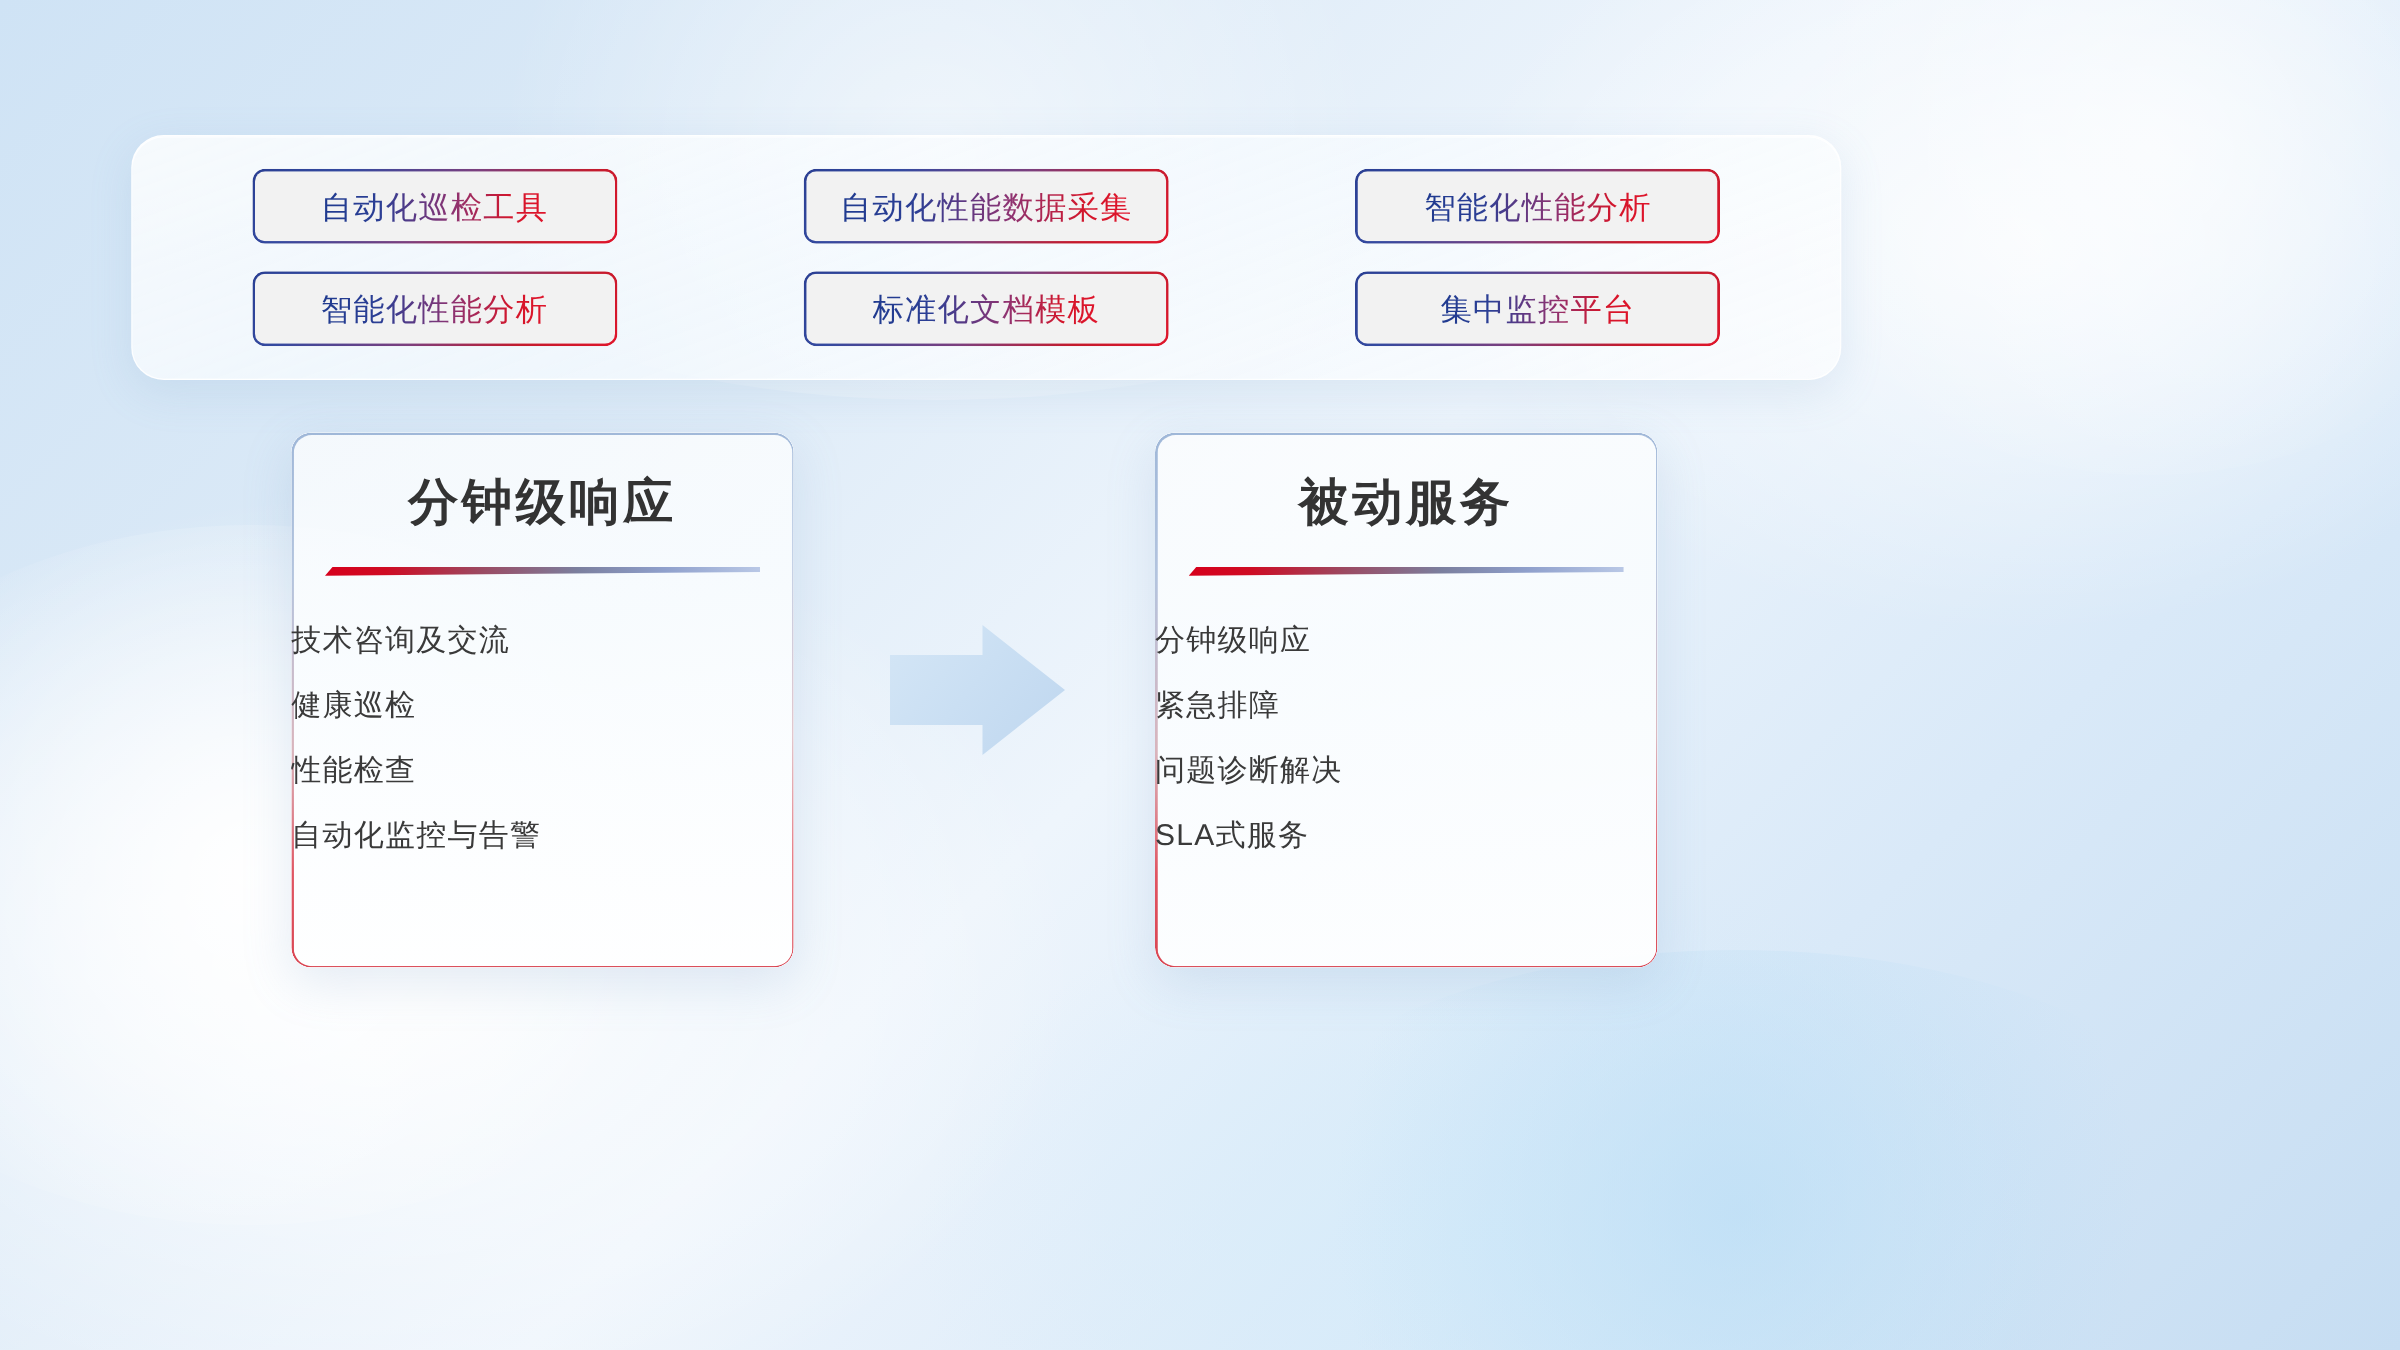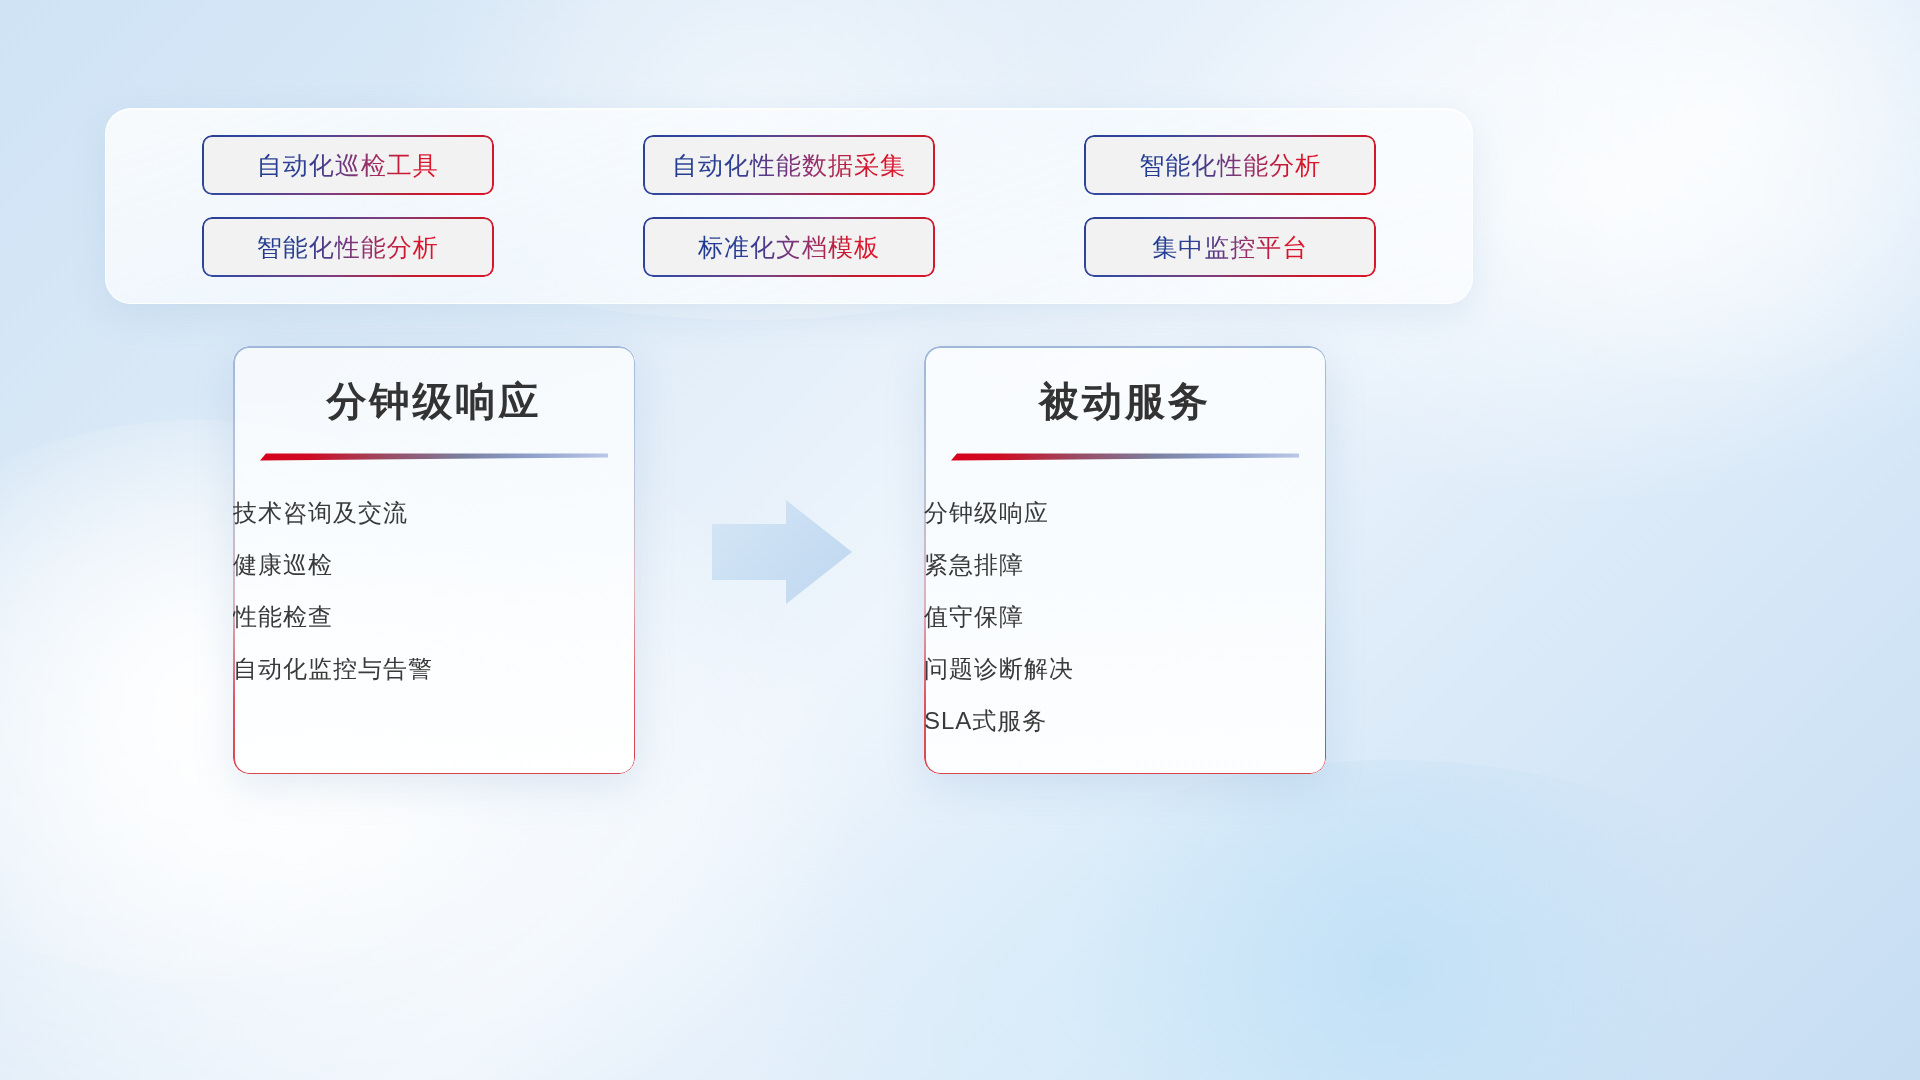--- a/index.html
+++ b/index.html
@@ -276,19 +276,18 @@
             <stop offset="100%" stop-color="#b9c8e6"></stop>
           </linearGradient>
         </defs>
         <polygon points="0,9.5 6,2.5 348,2.5 348,6.5" fill="url(#divgrad2)"></polygon>
       </svg>
     </div>
 
     <ul class="card-list">
       <li>分钟级响应</li>
       <li>紧急排障</li>
-      <li>值守保障</li>
       <li>问题诊断解决</li>
       <li>SLA式服务</li>
     </ul>
   </div>
 
 </div>
 
 </body></html>

